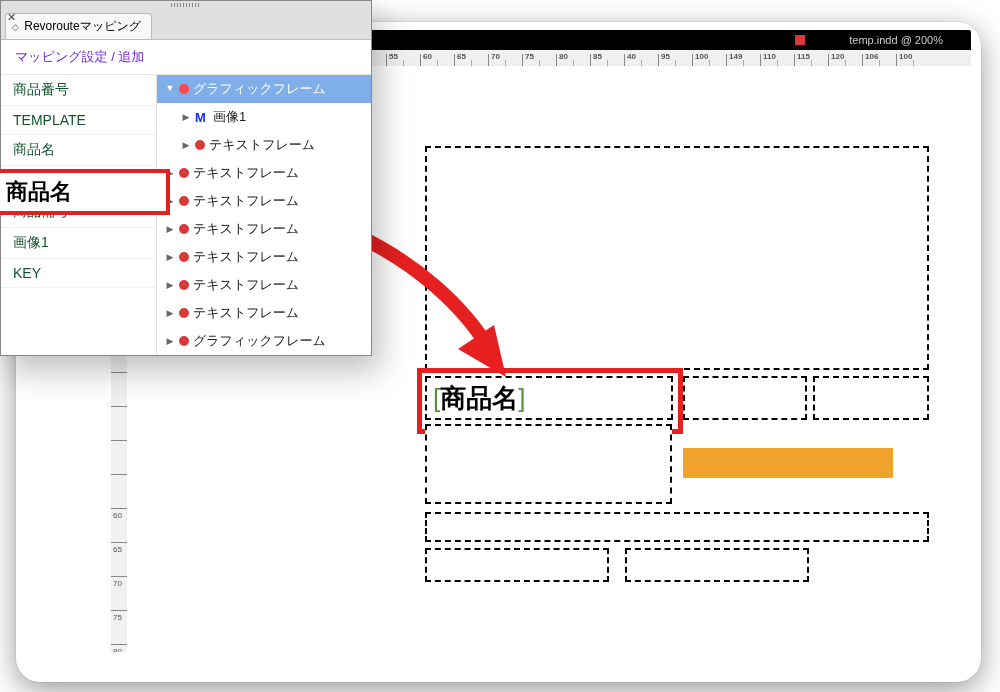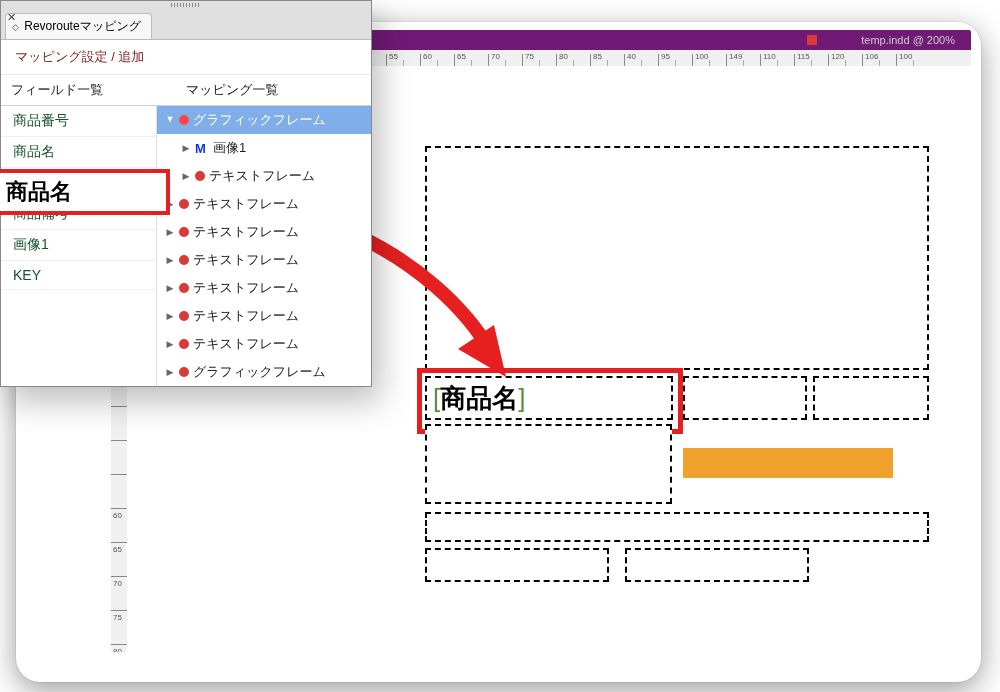--- a/index.html
+++ b/index.html
@@ -25,26 +25,26 @@
   box-shadow: 0 8px 30px rgba(0,0,0,0.4), 0 0 0 1px rgba(0,0,0,0.05);
 }
 
 
 .tab-bar {
   position: absolute;
   left: 98px;
   top: 8px;
   right: 10px;
   height: 20px;
-  background: #701a75;
+  background: #000000;
   border-radius: 2px 2px 0 0;
   display: flex;
   align-items: center;
   justify-content: flex-end;
-  padding-right: 16px;
+  padding-right: 28px;
   font-size: 11px;
   color: #ccc;
   gap: 32px;
 }
 
 .tab-close {
   display: inline-block;
   width: 10px;
   height: 10px;
   background: #d93939;
@@ -73,20 +73,21 @@
   border-left: 1px solid #888;
   height: 12px;
   position: relative;
 }
 
 .ruler-tick span {
   position: absolute;
   left: 2px;
   top: -2px;
   font-size: 8px;
+  font-weight: bold;
 }
 
 .ruler-tick::after {
   content: '';
   position: absolute;
   left: 16px;
   bottom: 0;
   width: 1px;
   height: 6px;
   background: #aaa;
@@ -282,21 +283,21 @@
 
 .panel-tab .sort-icon {
   font-size: 9px;
   margin-right: 2px;
   color: #555;
 }
 
 .panel-settings-row {
   padding: 8px 14px;
   font-size: 13px;
-  color: #7f1d1d;
+  color: #6d28d9;
   border-bottom: 1px solid #e8e8e8;
 }
 
 .panel-headers {
   display: flex;
   border-bottom: 1px solid #d0d0d0;
 }
 
 .panel-header-col {
   padding: 6px 10px;
@@ -548,28 +549,25 @@
     <div class="panel-tab">
       <span class="sort-icon">◇</span>
       <span>Revorouteマッピング</span>
     </div>
   </div>
 
   <div class="panel-settings-row">
     <span>マッピング設定 / 追加</span>
   </div>
 
-  <div class="panel-headers">
-    <div class="panel-header-col col-field">フィールド一覧</div>
-    <div class="panel-header-col col-map">マッピング一覧</div>
-  </div>
 
   <div class="panel-body">
     <div class="field-list" id="field-list">
         <div class="row">商品番号</div>
+        <div class="row">TEMPLATE</div>
         <div class="row">商品名</div>
         <div class="row">価格</div>
         <div class="row">商品備考</div>
         <div class="row">画像1</div>
         <div class="row">KEY</div>
       </div>
     <div class="mapping-list" id="mapping-list">
         <div class="row selected">
           <span class="tri tri-down">▼</span>
           <span class="red-dot"></span>

